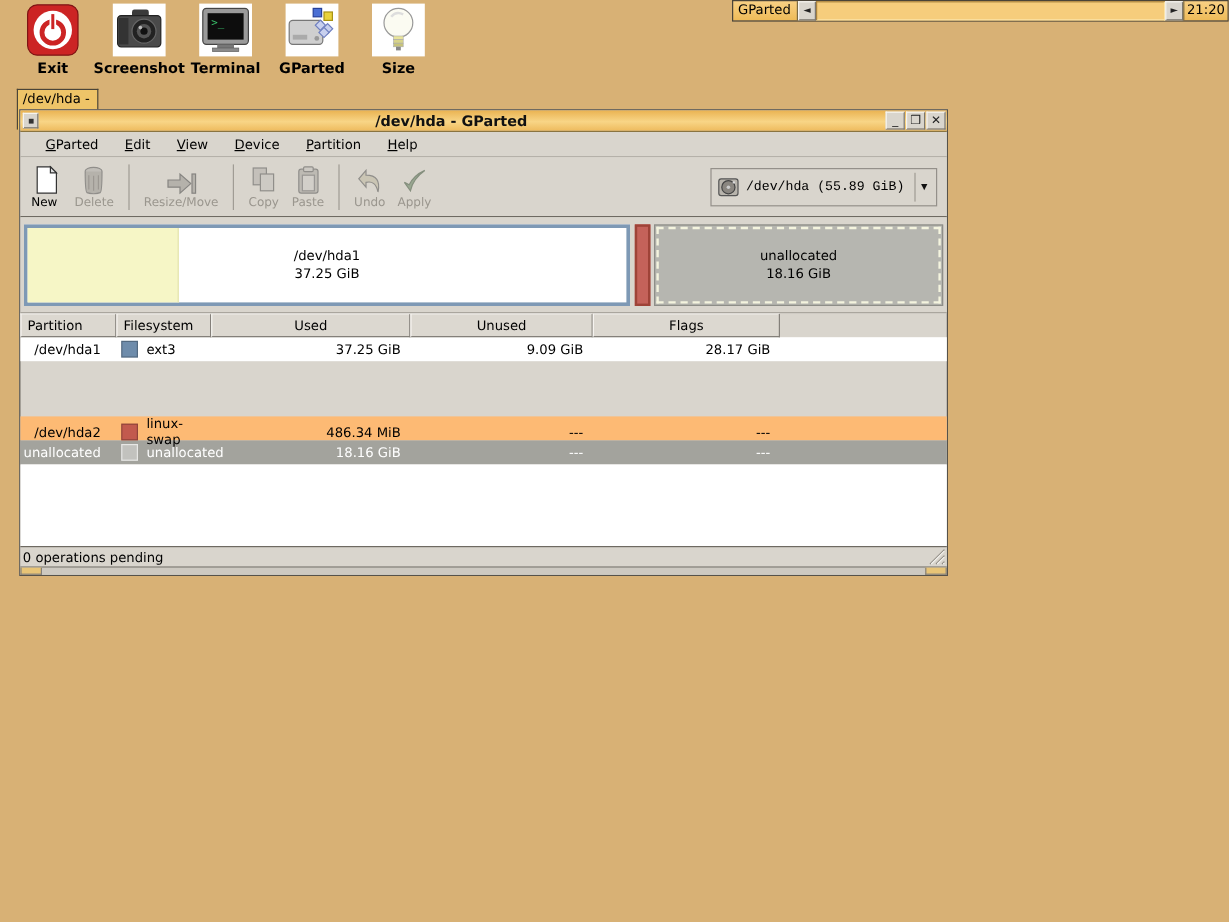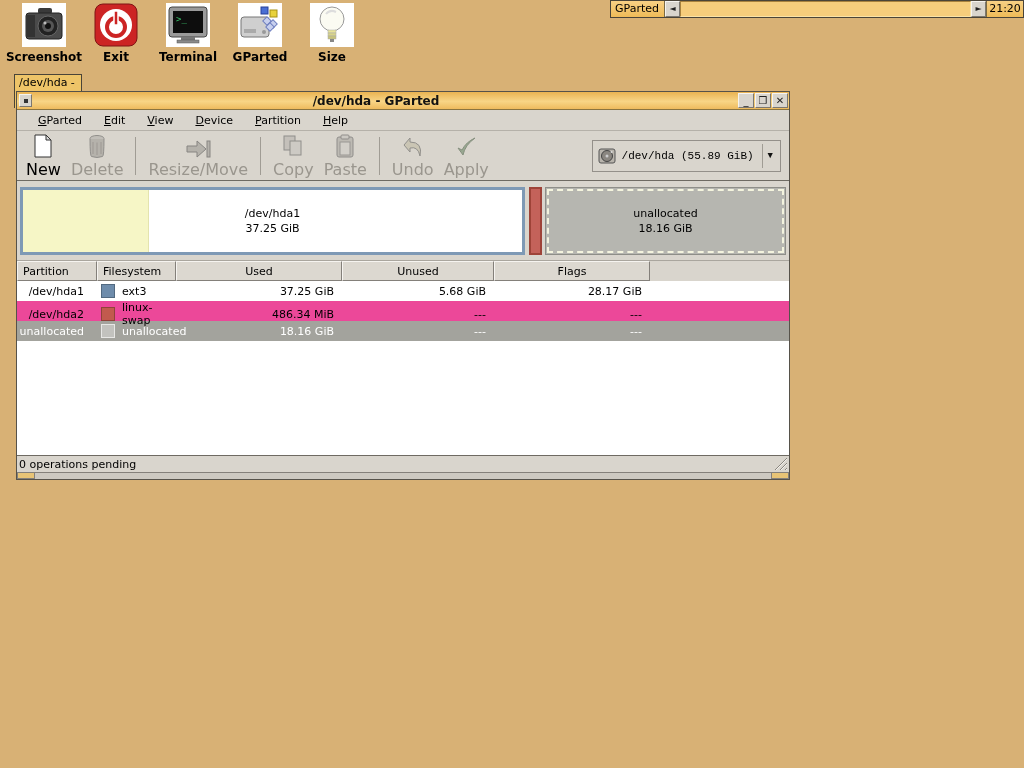--- a/index.html
+++ b/index.html
@@ -84,21 +84,21 @@
   .mn { text-decoration:underline; }
 
   .toolbar {
     height:50px; flex:none; background:#d9d5cd;
     border-bottom:1px solid #6e6a62;
     display:flex; align-items:center; padding-left:4px;
   }
   .tbtn {
     min-width:36px; padding:3px 5px 2px;
     display:flex; flex-direction:column; justify-content:flex-end;
-    font-size:16px; color:#000;
+    font-size:10px; color:#000;
   }
   .tbtn .ticon { height:24px; display:flex; align-items:flex-end; justify-content:center; margin-bottom:2px; }
   .tbtn.disabled { color:#9a968e; }
   .tbtn.disabled .ticon { opacity:.55; filter:grayscale(35%); }
   .tsep { width:1px; height:38px; background:#a09c94; margin:0 7px; }
 
   .device-combo {
     margin-left:auto; margin-right:8px; height:32px;
     border:1px solid #94908a; background:#d9d5cd;
     display:flex; align-items:center; padding:0 5px;font-family:Liberation Mono, monospace;
@@ -131,21 +131,21 @@
   .prow, .phead { display:grid; grid-template-columns:80px 79px 166px 152px 156px 1fr; }
   .phead { height:20px; }
   .ph {
     background:#dcd8d0;
     border-top:1px solid #f6f4f0; border-left:1px solid #f6f4f0;
     border-right:1px solid #84807a; border-bottom:1px solid #84807a;
     display:flex; align-items:center; justify-content:center; overflow:hidden;
   }
   .ph.left { justify-content:flex-start; padding-left:5px; }
   .prow { height:20px; background:#fff; align-items:center; }
-  .prow.alt { background:#ec4899; }
+  .prow.alt { background:#fdba74;margin-top:46px; }
   .prow.selected { background:#a3a39d; color:#fff; }
   .c-part { text-align:right; padding-right:13px; }
   .c-fs { display:flex; align-items:center; padding-left:4px; }
   .swatch { width:14px; height:14px; margin-right:7px; flex:none; border:1px solid rgba(0,0,0,.25); }
   .sw-ext3 { background:#6e8cab; }
   .sw-swap { background:#c25a4e; }
   .sw-unalloc { background:#c2c2be; border-color:rgba(255,255,255,.6); }
   .c-num { text-align:right; padding-right:8px; }
 
   .table-filler { flex:1; background:#fff; }
@@ -162,44 +162,44 @@
     position:absolute; top:0; bottom:0; width:18px; background:#e8c476;
     border:1px solid #84807a; border-top:none;
   }
   .wm-bottom .corner.l { left:0; }
   .wm-bottom .corner.r { right:0; }
 </style>
 </head>
 <body>
 
 <div class="desk-icons">
+  <div class="dicon">
+    <div class="img nobg">
+      <svg width="44" height="44" viewBox="0 0 44 44">
+        <rect x="1" y="1" width="42" height="42" rx="8" fill="#cc2424" stroke="#7e1414"></rect>
+        <circle cx="22" cy="22" r="16" fill="#fff"></circle>
+        <circle cx="22" cy="24" r="9" fill="none" stroke="#cc2424" stroke-width="4"></circle>
+        <rect x="20" y="8" width="4" height="14" fill="#cc2424" stroke="#fff" stroke-width="1.5"></rect>
+      </svg>
+    </div>
+    <div class="lbl">Exit</div>
+  </div>
   <div class="dicon">
     <div class="img">
       <svg width="40" height="36" viewBox="0 0 40 36">
         <rect x="14" y="1" width="14" height="6" rx="2" fill="#3a3a3a"></rect>
         <rect x="2" y="6" width="36" height="26" rx="3" fill="#4a4a4a" stroke="#222"></rect>
         <rect x="3" y="8" width="8" height="22" fill="#333"></rect>
         <circle cx="24" cy="19" r="10" fill="#222" stroke="#666"></circle>
         <circle cx="24" cy="19" r="6" fill="#555"></circle>
         <circle cx="24" cy="19" r="3" fill="#111"></circle>
         <circle cx="21" cy="16" r="1.5" fill="#bbb"></circle>
       </svg>
     </div>
     <div class="lbl">Screenshot</div>
-  </div>
-  <div class="dicon">
-    <div class="img nobg">
-      <svg width="44" height="44" viewBox="0 0 44 44">
-        <rect x="1" y="1" width="42" height="42" rx="8" fill="#cc2424" stroke="#7e1414"></rect>
-        <circle cx="22" cy="22" r="16" fill="#fff"></circle>
-        <circle cx="22" cy="24" r="9" fill="none" stroke="#cc2424" stroke-width="4"></circle>
-        <rect x="20" y="8" width="4" height="14" fill="#cc2424" stroke="#fff" stroke-width="1.5"></rect>
-      </svg>
-    </div>
-    <div class="lbl">Exit</div>
   </div>
   <div class="dicon">
     <div class="img">
       <svg width="42" height="38" viewBox="0 0 42 38">
         <rect x="2" y="1" width="38" height="30" rx="3" fill="#9a9a9a" stroke="#444"></rect>
         <rect x="6" y="5" width="30" height="22" fill="#0d0d0d"></rect>
         <text x="9" y="16" font-size="9" fill="#39c06a" font-family="monospace">&gt;_</text>
         <rect x="14" y="31" width="14" height="3" fill="#777"></rect>
         <rect x="10" y="34" width="22" height="3" fill="#8a8a8a" stroke="#555" stroke-width="0.5"></rect>
       </svg>
@@ -376,21 +376,21 @@
       <div class="ph">Flags</div>
     </div>
 
     <div class="prow">
       <div class="c-part">/dev/hda1</div>
       <div class="c-fs">
           <span class="swatch sw-ext3"></span>
           <span>ext3</span>
         </div>
       <div class="c-num">37.25 GiB</div>
-      <div class="c-num">5.68 GiB</div>
+      <div class="c-num">9.09 GiB</div>
       <div class="c-num">28.17 GiB</div>
       <div class="c-num"></div>
     </div>
 
     <div class="prow alt">
       <div class="c-part">/dev/hda2</div>
       <div class="c-fs">
           <span class="swatch sw-swap"></span>
           <span>linux-swap</span>
         </div>

